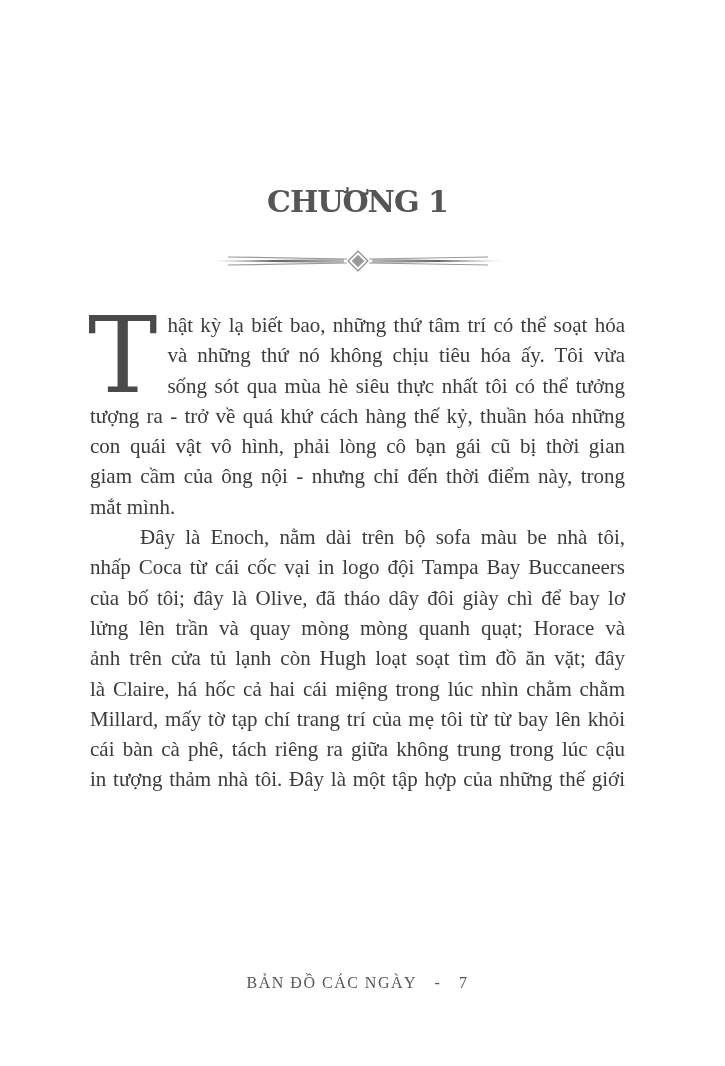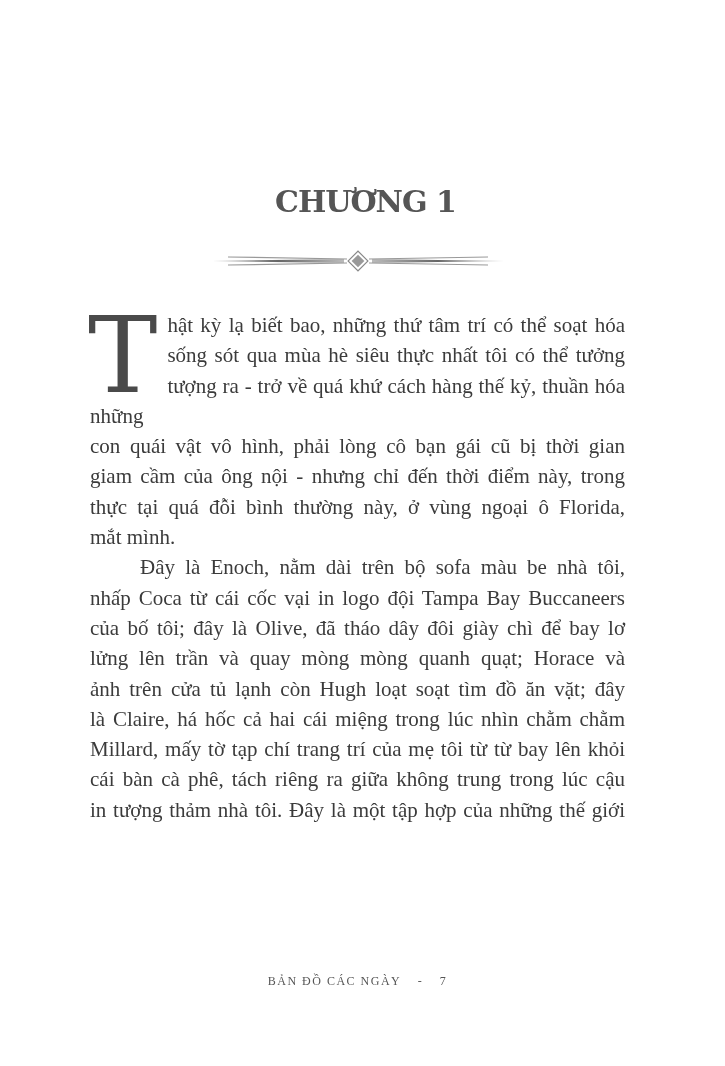--- a/index.html
+++ b/index.html
@@ -2,39 +2,39 @@
 <html><head>
 <meta charset="utf-8">
 <style>
   html, body { margin: 0; padding: 0; }
   body {
     width: 725px; height: 1066px; background: #ffffff; overflow: hidden;
     position: relative; color: #3a3a3a;
     font-family: "Liberation Serif", "DejaVu Serif", serif;
   }
   .chapter-title {
-    position: absolute; top: 184px; left: 8px; width: 715px; text-align: center;
+    position: absolute; top: 184px; left: 0; width: 715px; text-align: center;
     font-family: "DejaVu Serif", serif; font-weight: bold; font-size: 30px;
     letter-spacing: -1px; color: #555555;
   }
   .ornament { position: absolute; top: 250px; left: 212px; width: 292px; height: 22px; }
   .body-text {
     position: absolute; top: 310px; left: 90px; width: 535px;
     font-size: 21px; line-height: 30.3px; color: #3b3b3b; text-align: justify;
   }
   .body-text p { margin: 0; }
   .dropcap {
     float: left; font-size: 104px; line-height: 76px; height: 80px;
     margin: 8px 10px 0 -2px; color: #4a4a4a; font-family: "DejaVu Serif", serif;
   }
   .line { display: block; text-align-last: justify; }
   .line.last { text-align-last: left; font-family: Liberation Serif, serif; }
   .footer {
     position: absolute; top: 974px; left: 0; width: 715px; text-align: center;
-    font-size: 12px; letter-spacing: 1.5px; color: #555;
+    font-size: 16px; letter-spacing: 1.5px; color: #555;
   }
   .footer span { margin: 0 6px; }
 </style>
 </head>
 <body>
 
 <div class="chapter-title">CHƯƠNG 1</div>
 
 <svg class="ornament" viewBox="0 0 292 22">
   <defs>
@@ -51,25 +51,25 @@
   <line x1="276" y1="7" x2="157" y2="9" stroke="#999" stroke-width="1.2"></line>
   <line x1="276" y1="15" x2="157" y2="13" stroke="#999" stroke-width="1.2"></line>
   <rect x="139" y="4" width="14" height="14" transform="rotate(45 146 11)" fill="#fff" stroke="#888" stroke-width="1.2"></rect>
   <rect x="141.5" y="6.5" width="9" height="9" transform="rotate(45 146 11)" fill="#999"></rect>
 </svg>
 
 <div class="body-text">
   <p>
     <span class="dropcap">T</span>
     <span class="line">hật kỳ lạ biết bao, những thứ tâm trí có thể soạt hóa</span>
+    <span class="line">và những thứ nó không chịu tiêu hóa ấy. Tôi vừa</span>
     <span class="line">sống sót qua mùa hè siêu thực nhất tôi có thể tưởng</span>
     <span class="line">tượng ra - trở về quá khứ cách hàng thế kỷ, thuần hóa những</span>
     <span class="line">con quái vật vô hình, phải lòng cô bạn gái cũ bị thời gian</span>
     <span class="line">giam cầm của ông nội - nhưng chỉ đến thời điểm này, trong</span>
-    <span class="line">thực tại quá đỗi bình thường này, ở vùng ngoại ô Florida,</span>
     <span class="line last">mắt mình.</span>
   </p>
   <p>
     <span class="line" style="padding-left:50px">Đây là Enoch, nằm dài trên bộ sofa màu be nhà tôi,</span>
     <span class="line">nhấp Coca từ cái cốc vại in logo đội Tampa Bay Buccaneers</span>
     <span class="line">của bố tôi; đây là Olive, đã tháo dây đôi giày chì để bay lơ</span>
     <span class="line">lửng lên trần và quay mòng mòng quanh quạt; Horace và</span>
     <span class="line">ảnh trên cửa tủ lạnh còn Hugh loạt soạt tìm đồ ăn vặt; đây</span>
     <span class="line">là Claire, há hốc cả hai cái miệng trong lúc nhìn chằm chằm</span>
     <span class="line">Millard, mấy tờ tạp chí trang trí của mẹ tôi từ từ bay lên khỏi</span>

